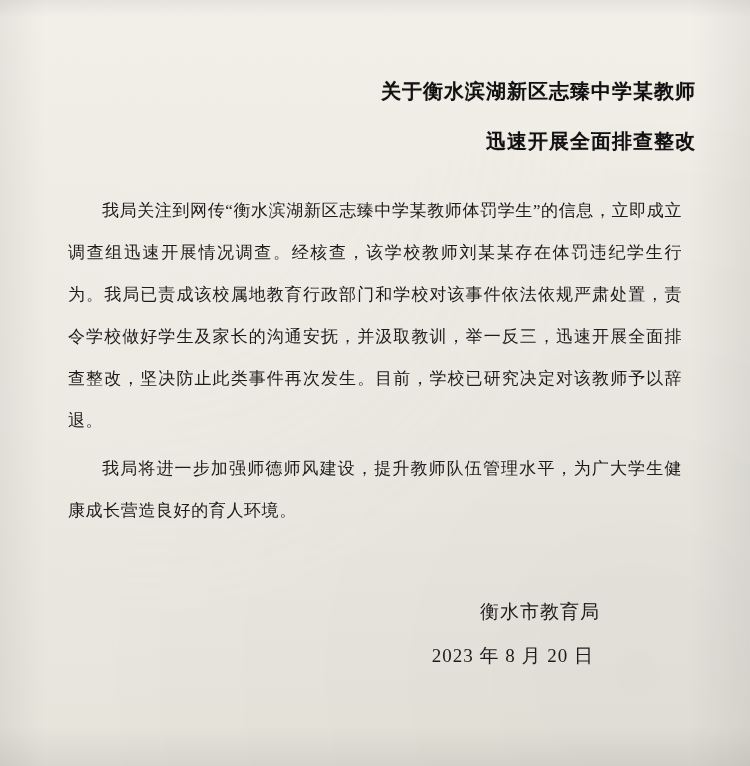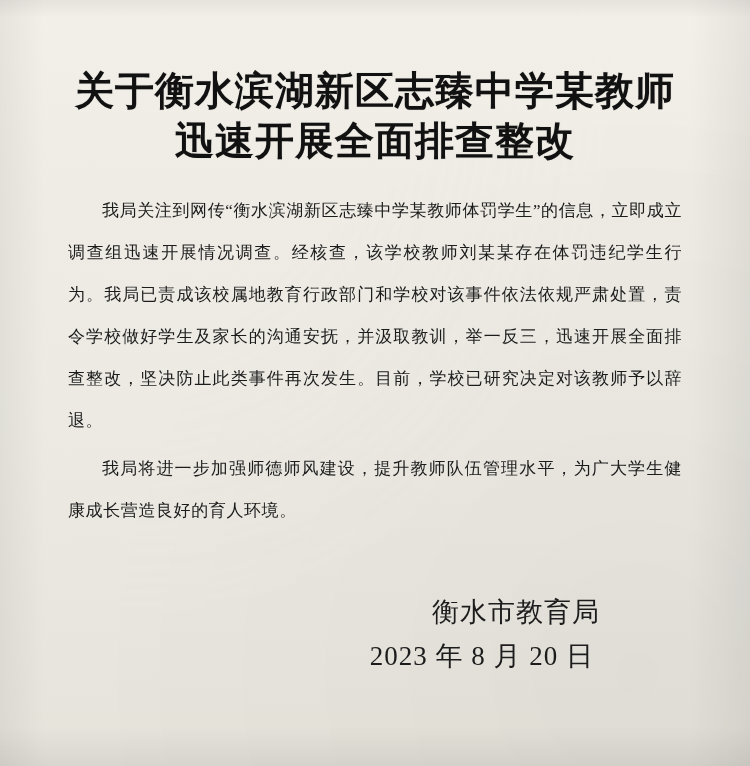--- a/index.html
+++ b/index.html
@@ -40,23 +40,23 @@
 
   .doc {
     position: relative;
     z-index: 2;
     padding: 56px 54px 30px 54px;
     box-sizing: border-box;
     height: 100%;
   }
 
   .title {
-    text-align: center;
+    text-align: right;
     font-weight: bold;
-    font-size: 39px;
+    font-size: 20px;
     line-height: 46px;
     letter-spacing: 1px;
     color: #111;
     margin: 12px 0 26px 0;
     text-shadow: 0 0 1px rgba(0,0,0,0.25);
   }
   .title .line {
     display: block;
     white-space: nowrap;
   }
@@ -78,21 +78,21 @@
     margin: 0 0 6px 0;
   }
   .para + .para {
     margin-top: 4px;
   }
 
   .signature {
     margin-top: 58px;
     padding-right: 96px;
     text-align: right;
-    font-size: 27px;
+    font-size: 19px;
     line-height: 44px;
     letter-spacing: 1px;
     color: #1c1c1c;
   }
   .signature .org { display: block; }
   .signature .date { display: block; padding-right: 6px; }
 
   
   .edge-top {
     position: absolute;

